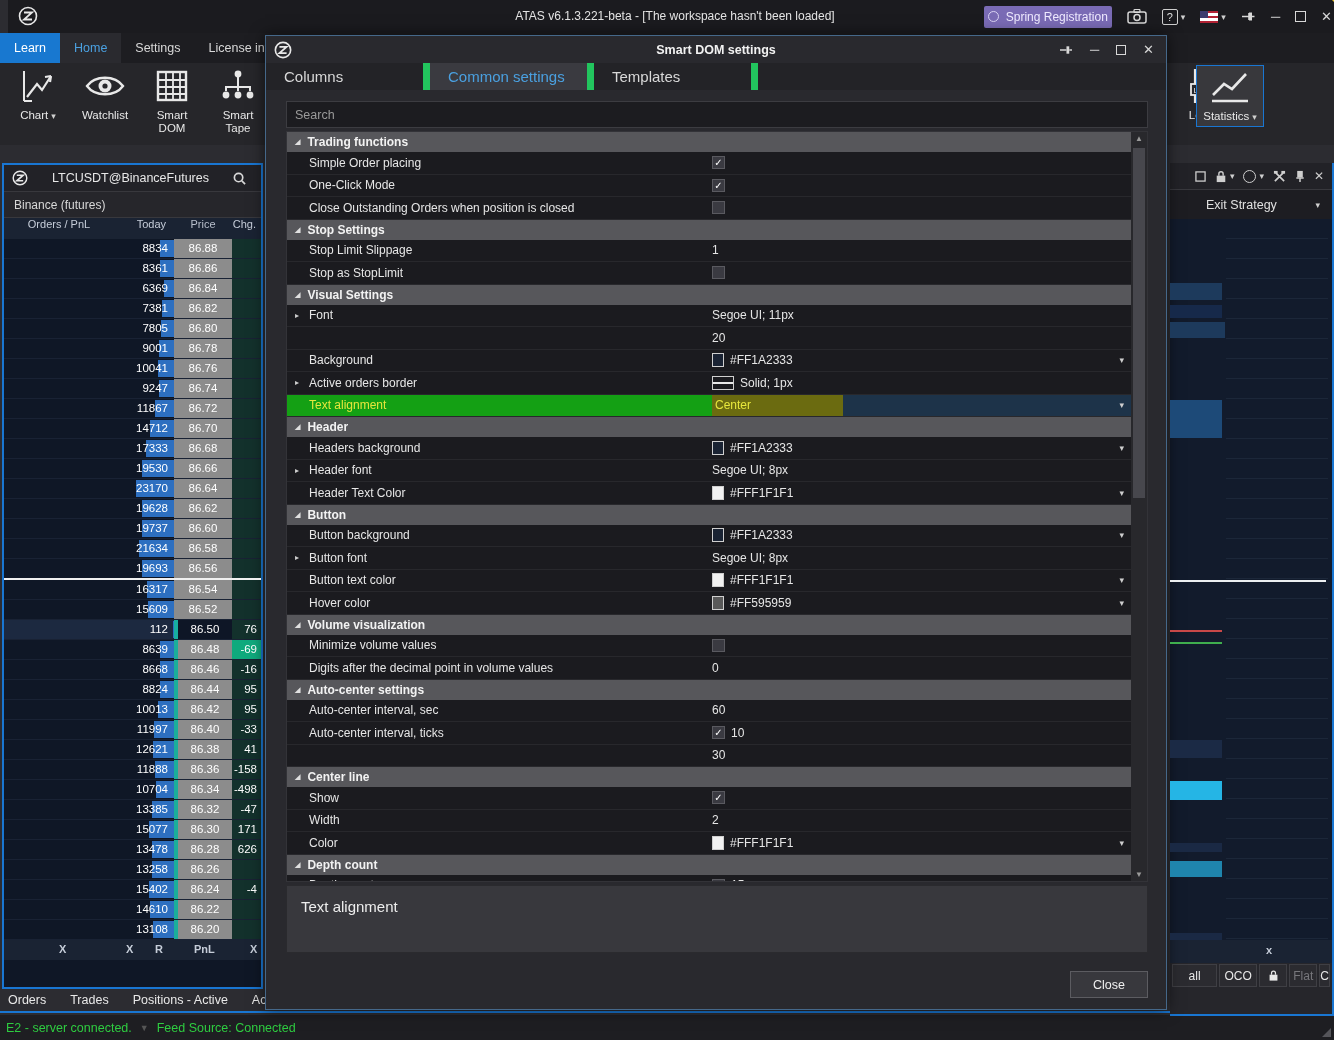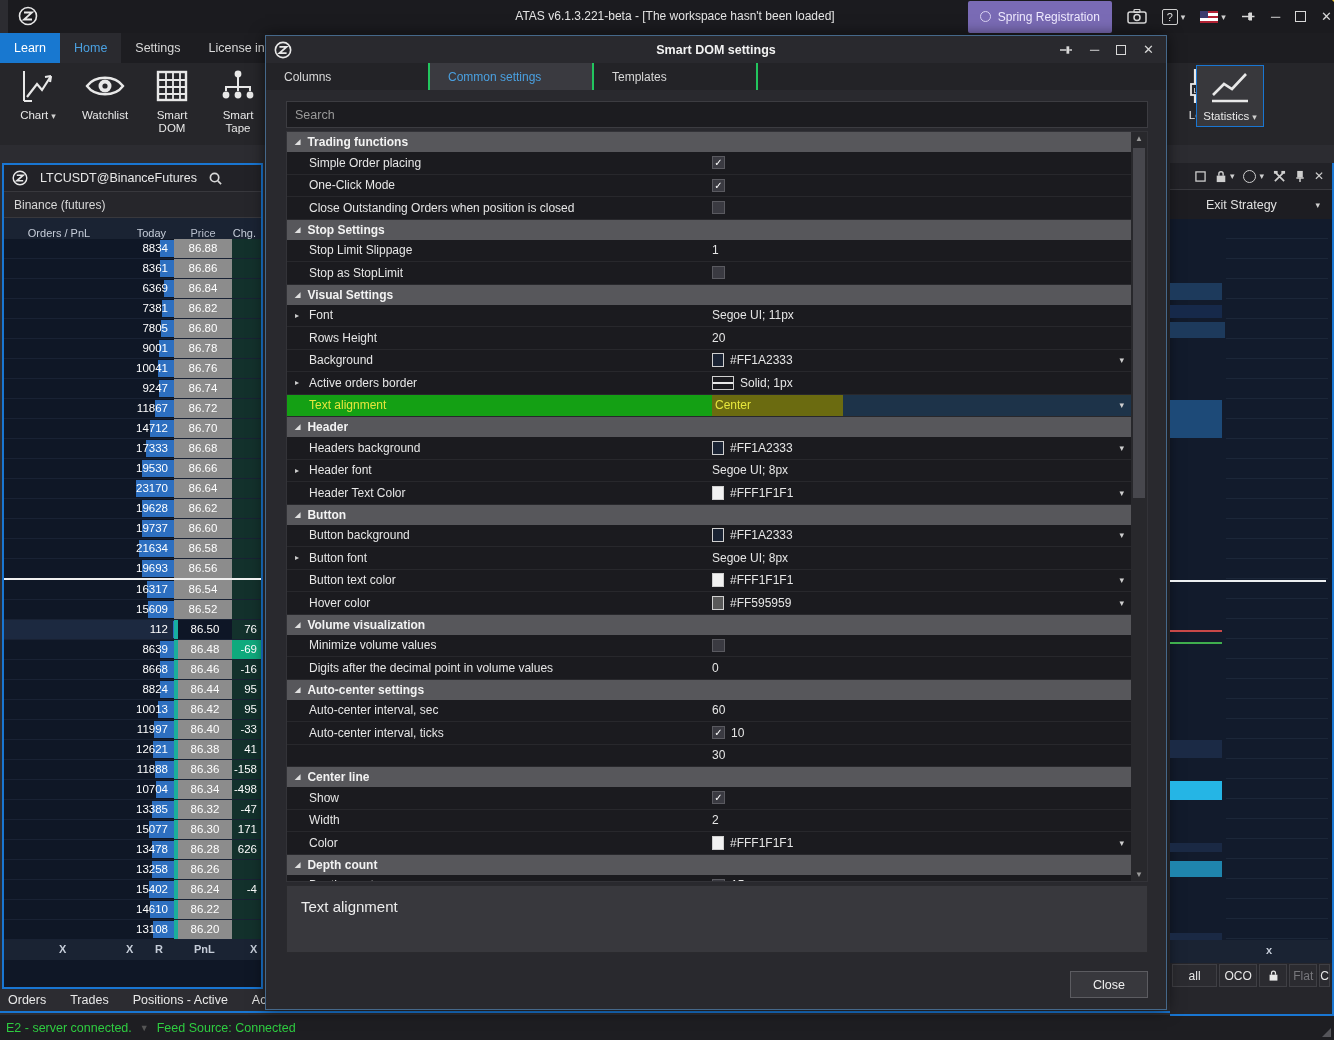--- a/index.html
+++ b/index.html
@@ -5,21 +5,21 @@
   html,body{margin:0;padding:0;background:#17171a;}
   *{box-sizing:border-box;font-family:"Liberation Sans",sans-serif;}
   #screen{position:relative;width:1334px;height:1040px;background:#2c2c31;overflow:hidden;color:#e8e8e8;}
   svg{display:block;}
 
   
   .titlebar{position:absolute;left:8px;top:0;width:1334px;height:33px;background:#1b1b1f;}
   .app-logo{position:absolute;left:10px;top:6px;}
   .tb-title{position:absolute;left:0;right:0;top:0;height:33px;line-height:33px;text-align:center;font-size:12px;color:#e4e4e4;}
   .tb-right{position:absolute;right:10px;top:0;height:33px;display:flex;align-items:center;gap:15px;}
-  .reg-btn{height:32px;padding:0 12px;background:#7a6bb5;border-radius:2px;display:flex;align-items:center;gap:7px;font-size:12px;color:#efeaff;}
+  .reg-btn{height:22px;padding:0 4px;background:#7a6bb5;border-radius:2px;display:flex;align-items:center;gap:7px;font-size:12px;color:#efeaff;}
   .reg-ic{width:11px;height:11px;border:1.5px solid #d9d2f2;border-radius:50%;}
   .helpbox{width:16px;height:16px;border:1px solid #cfcfcf;border-radius:2px;font-size:11px;line-height:14px;text-align:center;color:#dfdfdf;}
   .dd2{font-size:9px;color:#cfcfcf;margin-left:3px;}
   .flag{width:18px;height:12px;background:linear-gradient(#b22234 0 20%,#fff 20% 40%,#b22234 40% 60%,#fff 60% 80%,#b22234 80% 100%);position:relative;}
   .flag::before{content:"";position:absolute;left:0;top:0;width:8px;height:7px;background:#3c3b6e;}
   .winbtn{font-size:13px;color:#d8d8d8;line-height:1;}
   .corner-flag{position:absolute;right:0;top:0;width:0;height:0;border-left:10px solid transparent;border-top:10px solid #e8c530;}
 
   
   .ribbon{position:absolute;left:0;top:33px;width:1334px;height:30px;background:#1d1d21;display:flex;}
@@ -29,23 +29,23 @@
 
   
   .toolbar{position:absolute;left:0;top:63px;width:1334px;height:82px;background:#26262a;}
   .tool{position:absolute;top:4px;display:flex;flex-direction:column;align-items:center;gap:4px;}
   .tool-ic{height:38px;display:flex;align-items:center;}
   .tool-lb{font-size:11.5px;color:#e8e8e8;text-align:center;line-height:13px;}
   .tool.selected{border:1px solid #1976d2;background:#38383c;padding:2px 6px;top:2px;}
 
   
   .dom-panel{position:absolute;left:2px;top:163px;width:261px;height:826px;border:2px solid #1976d2;background:#0f1726;}
-  .dom-title{height:27px;background:#222227;border-bottom:1px solid #38383d;display:flex;align-items:center;padding:0 8px;gap:12px;font-size:12.5px;color:#e8e8e8;}
+  .dom-title{height:27px;background:#222227;border-bottom:1px solid #38383d;display:flex;align-items:center;padding:0 8px;gap:24px;font-size:12.5px;color:#e8e8e8;}
   .dom-exchange{height:26px;background:#26262b;border-bottom:1px solid #38383d;display:flex;align-items:center;padding:0 10px;font-size:12px;color:#d8d8d8;}
-  .dom-header{height:21px;background:#1a2333;display:flex;align-items:flex-end;font-size:11px;color:#c6cdd9;}
+  .dom-header{height:21px;background:#1a2333;display:flex;align-items:flex-start;font-size:11px;color:#c6cdd9;}
   .h-orders{width:110px;text-align:center;}
   .h-today{width:60px;text-align:right;padding-right:8px;}
   .h-price{width:58px;text-align:center;color:#b8bfcc;}
   .h-chg{flex:1;text-align:right;padding-right:5px;}
   .dom-rows{position:relative;}
   .dom-row{height:20px;display:flex;border-bottom:1px solid #192234;font-size:11.5px;}
   .dom-row.current{background:#1c2940;}
   .c-orders{width:110px;}
   .c-today{width:60px;position:relative;}
   .vol-bar{position:absolute;right:0;top:1px;bottom:1px;}
@@ -69,21 +69,21 @@
   .st-green{color:#2ecc40;}
   .st-tri{color:#555;font-size:9px;margin:0 8px;}
   .grip{position:absolute;right:3px;bottom:3px;width:0;height:0;border-left:9px solid transparent;border-bottom:9px solid #55555a;}
 
   
   .dialog{position:absolute;left:265px;top:35px;width:902px;height:975px;background:#29292e;border:1px solid #45688a;box-shadow:0 0 14px rgba(0,0,0,.6);}
   .dlg-title{height:27px;position:relative;display:flex;align-items:center;padding:0 8px;}
   .dlg-title-text{position:absolute;left:0;right:0;text-align:center;font-size:12.5px;font-weight:bold;color:#f2f2f2;}
   .dlg-btns{position:absolute;right:12px;top:0;height:27px;display:flex;align-items:center;gap:17px;z-index:2;}
   .dlg-tabs{height:27px;background:#232327;display:flex;}
-  .dtab{width:164px;display:flex;align-items:center;padding-left:18px;font-size:12px;color:#d8d8d8;border-right:2px solid #22c55e;}
+  .dtab{width:164px;display:flex;align-items:center;padding-left:18px;font-size:15px;color:#d8d8d8;border-right:7px solid #22c55e;}
   .dtab.active{background:#3a3a40;color:#4aa0e0;}
   .search-wrap{position:absolute;left:20px;top:65px;width:862px;height:27px;}
   .search-wrap input{width:100%;height:100%;background:#1c1c20;border:1px solid #3c3c41;color:#cfcfcf;font-size:12.5px;padding:0 8px;outline:none;}
   .search-wrap input::placeholder{color:#9a9a9a;}
   .grid{position:absolute;left:20px;top:95px;width:862px;height:751px;background:#1b1b1f;border:1px solid #333338;overflow:hidden;}
   .grid-inner{position:absolute;left:0;top:0;width:845px;}
   .sec-header{height:20px;background:#57575b;display:flex;align-items:center;font-size:12px;font-weight:bold;color:#f2f2f2;}
   .sec-tri{font-size:7px;color:#e0e0e0;margin:0 7px 0 8px;}
   .set-row{height:22.5px;position:relative;background:#1b1b1f;border-bottom:1px solid #28282c;font-size:12px;color:#e6e6e6;}
   .set-label{position:absolute;left:0;top:0;bottom:0;width:425px;display:flex;align-items:center;padding-left:22px;}
@@ -743,23 +743,20 @@
           <div class="set-row">
             <div class="set-label">
               <div class="row-exp">▸</div>
               <div>Font</div>
             </div>
             <div class="set-value">
               <div>Segoe UI; 11px</div>
             </div>
           </div>
           <div class="set-row">
-            <div class="set-label">
-              <div>Rows Height</div>
-            </div>
             <div class="set-value">
               <div>20</div>
             </div>
           </div>
           <div class="set-row">
             <div class="set-label">
               <div>Background</div>
             </div>
             <div class="set-value">
               <div class="swatch" style="background: rgb(26, 35, 51);"></div>

